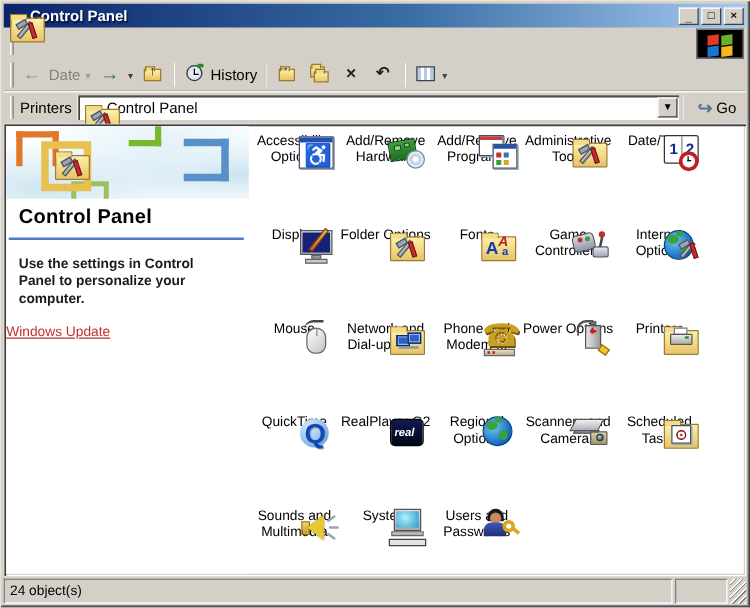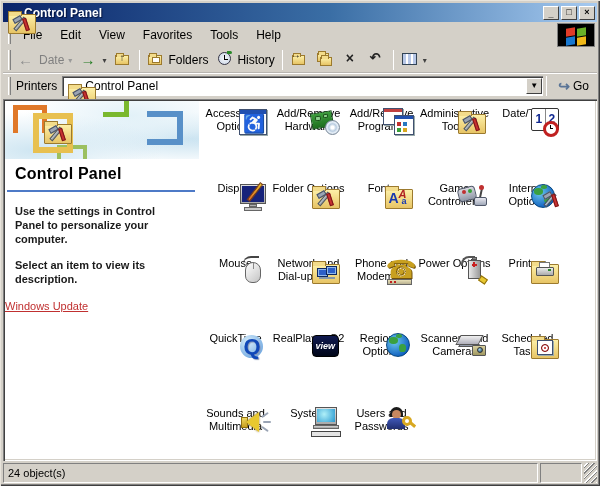--- a/index.html
+++ b/index.html
@@ -149,21 +149,20 @@
  <span class="a tlg" style="left:13px;top:11px;transform:rotate(40deg)"></span>
  <span class="a tlr" style="left:19px;top:13px;transform:rotate(-18deg)"></span></span></span>
     <span class="ttl">Control Panel</span>
     <span class="tbtn min"><span>_</span></span>
     <span class="tbtn">□</span>
     <span class="tbtn">×</span>
   </div>
 
   <div class="menubar">
     <span class="grip"></span>
-    <span id="menuItems"><span class="menu-item">File</span><span class="menu-item">Edit</span><span class="menu-item">View</span><span class="menu-item">Favorites</span><span class="menu-item">Tools</span><span class="menu-item">Help</span></span>
     <span class="menu-spacer"></span>
     <span class="wlogo">
       <span class="wl" style="left:8px;top:4px;background:#E03C28"></span>
       <span class="wl" style="left:19px;top:4px;background:#68B028"></span>
       <span class="wl" style="left:8px;top:13px;background:#1878D0"></span>
       <span class="wl" style="left:19px;top:13px;background:#F0B818"></span>
     </span>
   </div>
 
   <div class="toolbar">
@@ -175,24 +174,20 @@
           <span class="dd">▾</span>
         </span>
         <span class="tb-btn">
           <span><span class="tbi"><span class="tb-arrow fwd">→</span></span></span>
           <span class="dd">▾</span>
         </span>
         <span class="tb-btn">
           <span><span class="tbi"><span class="minifold" style="left:1px;top:5px;width:14px;height:10px"></span><span class="a" style="position:absolute;left:5px;top:2px;font-size:10px;font-weight:bold;color:#111">↑</span></span></span>
         </span>
         <span class="tb-sep"></span>
-        <span class="tb-btn">
-          <span><span class="tbi"><span class="minifold" style="left:1px;top:5px;width:14px;height:10px"></span><span class="a" style="left:5px;top:7px;width:8px;height:6px;background:#fff;border:1px solid #9C7A2E"></span></span></span>
-          <span class="cap">Folders</span>
-        </span>
         <span class="tb-btn">
           <span><span class="tbi"><span class="a" style="left:2px;top:2px;width:13px;height:13px;border:1px solid #334;border-radius:50%;background:radial-gradient(circle,#F4F7FC,#C8D4E4)"></span><span class="a" style="left:8px;top:5px;width:1px;height:5px;background:#000"></span><span class="a" style="left:8px;top:9px;width:4px;height:1px;background:#000"></span><span class="a" style="left:11px;top:1px;width:5px;height:3px;background:#2A8A2A;border-radius:0 3px 3px 0"></span></span></span>
           <span class="cap">History</span>
         </span>
         <span class="tb-sep"></span>
         <span class="tb-btn">
           <span><span class="tbi"><span class="minifold" style="left:2px;top:5px;width:13px;height:10px"></span><span class="a" style="position:absolute;left:1px;top:-1px;font-size:10px;font-weight:bold;color:#111">→</span></span></span>
         </span>
         <span class="tb-btn">
           <span><span class="tbi"><span class="minifold" style="left:1px;top:3px;width:12px;height:9px"></span><span class="minifold" style="left:4px;top:7px;width:12px;height:9px"></span></span></span>
@@ -238,21 +233,20 @@
         <span class="brk lgreen"></span>
         <span class="brk tan"></span>
         <span style="position:absolute;left:36px;top:14px" id="bannerIcon"><span class="ic"><span class="a fold"></span>
  <span class="a tlh" style="left:8px;top:12px;transform:rotate(-30deg)"></span>
  <span class="a tlg" style="left:13px;top:11px;transform:rotate(40deg)"></span>
  <span class="a tlr" style="left:19px;top:13px;transform:rotate(-18deg)"></span></span></span>
       </div>
       <div class="side-hd">Control Panel</div>
       <div class="side-rule"></div>
       <div class="side-p">Use the settings in Control Panel to personalize your computer.</div>
-      <div class="side-p">Select an item to view its description.</div>
       <a class="side-link" href="#">Windows Update</a>
     </div>
     <div class="grid" id="iconGrid">
         <div class="cell">
           <span><span class="ic"><span class="a wfr" style="left:3px;top:4px;width:28px;height:26px"></span><span class="a wtt" style="left:4px;top:5px;width:26px;height:4px"></span><span class="a" style="left:8px;top:9px;font-size:18px;line-height:20px;color:#000">♿</span></span></span>
           <span class="lbl">Accessibility Options</span>
         </div>
         <div class="cell">
           <span><span class="ic"><span class="a brd" style="left:2px;top:7px;width:22px;height:16px;transform:rotate(-10deg)"></span><span class="a chip" style="left:6px;top:11px;width:6px;height:5px;transform:rotate(-10deg)"></span><span class="a chip" style="left:14px;top:9px;width:5px;height:4px;transform:rotate(-10deg)"></span><span class="a cd" style="left:16px;top:15px"></span></span></span>
           <span class="lbl">Add/Remove Hardware</span>
@@ -316,21 +310,21 @@
         </div>
         <div class="cell">
           <span><span class="ic"><span class="a fold"></span><span class="a" style="left:11px;top:7px;width:11px;height:6px;background:#fff;border:1px solid #777"></span><span class="a" style="left:8px;top:12px;width:18px;height:9px;background:linear-gradient(#ECECEC,#ABABAB);border:1px solid #555;border-radius:1px"></span><span class="a" style="left:20px;top:14px;width:3px;height:2px;background:#2A8A2A"></span></span></span>
           <span class="lbl">Printers</span>
         </div>
         <div class="cell">
           <span><span class="ic"><span class="a" style="left:4px;top:5px;width:23px;height:23px;border-radius:50%;background:radial-gradient(circle at 35% 30%,#D8EEFA,#5898DC)"></span><span class="a" style="left:8px;top:4px;font-size:22px;font-weight:bold;color:#1048B8;text-shadow:1px 1px 1px #8898B8">Q</span></span></span>
           <span class="lbl">QuickTime</span>
         </div>
         <div class="cell">
-          <span><span class="ic"><span class="a" style="left:3px;top:5px;width:27px;height:22px;background:linear-gradient(#101A50,#000618);border-radius:4px;border:1px solid #000"></span><span class="a" style="left:7px;top:11px;font-size:9px;font-weight:bold;font-style:italic;color:#fff">view</span></span></span>
+          <span><span class="ic"><span class="a" style="left:3px;top:5px;width:27px;height:22px;background:linear-gradient(#101A50,#000618);border-radius:4px;border:1px solid #000"></span><span class="a" style="left:7px;top:11px;font-size:9px;font-weight:bold;font-style:italic;color:#fff">real</span></span></span>
           <span class="lbl">RealPlayer G2</span>
         </div>
         <div class="cell">
           <span><span class="ic"><span class="a glb" style="left:4px;top:3px"></span>
  <span class="a blob" style="left:7px;top:7px;width:9px;height:7px"></span>
  <span class="a blob" style="left:17px;top:14px;width:7px;height:8px"></span>
  <span class="a blob" style="left:14px;top:4px;width:6px;height:4px"></span></span></span>
           <span class="lbl">Regional Options</span>
         </div>
         <div class="cell">

